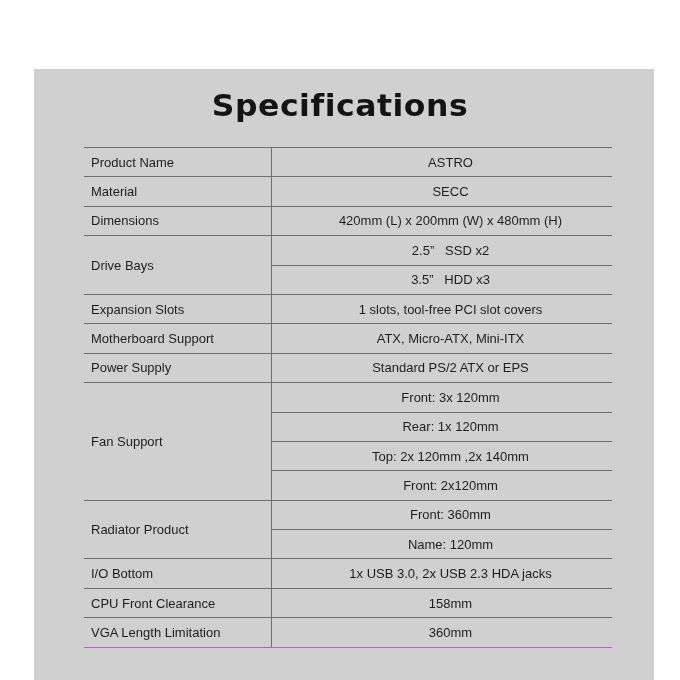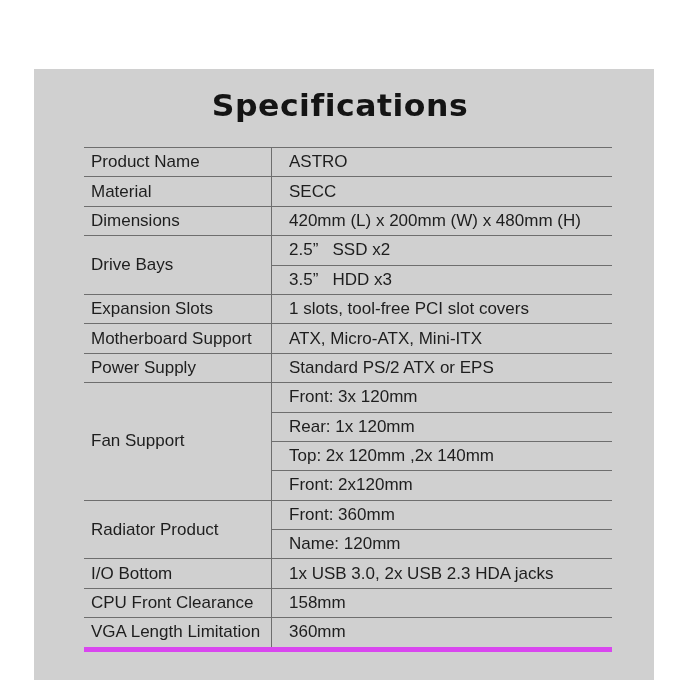--- a/index.html
+++ b/index.html
@@ -31,40 +31,41 @@
       color: #141414;
       transform: scaleX(1.05);
     }
     .spec-table {
       position: absolute;
       left: 84px;
       top: 147px;
       width: 528px;
       border-collapse: collapse;
       font-family: "Liberation Sans", sans-serif;
-      font-size: 17px;
+      font-size: 13px;
       color: #1e1e1e;
     }
     .spec-table td {
       border-top: 1px solid #6e6e6e;
       border-bottom: 1px solid #6e6e6e;
       padding: 0 0 0 7px;
       height: 28.4px;
       vertical-align: middle;
       white-space: nowrap;
     }
     .spec-table td.label {
       width: 180px;
       border-right: 1px solid #6e6e6e;
     }
     .spec-table td.value {
       padding-left: 17px;
+      text-align: center;
     }
     .spec-table tr.last td {
-      border-bottom: 5px solid #d946ef;
+      border-bottom: 1px solid #d946ef;
       margin-left: 42px;
     }
   </style>
 </head>
 <body>
 
 <div class="panel"></div>
 
 <div class="title">Specifications</div>
 

